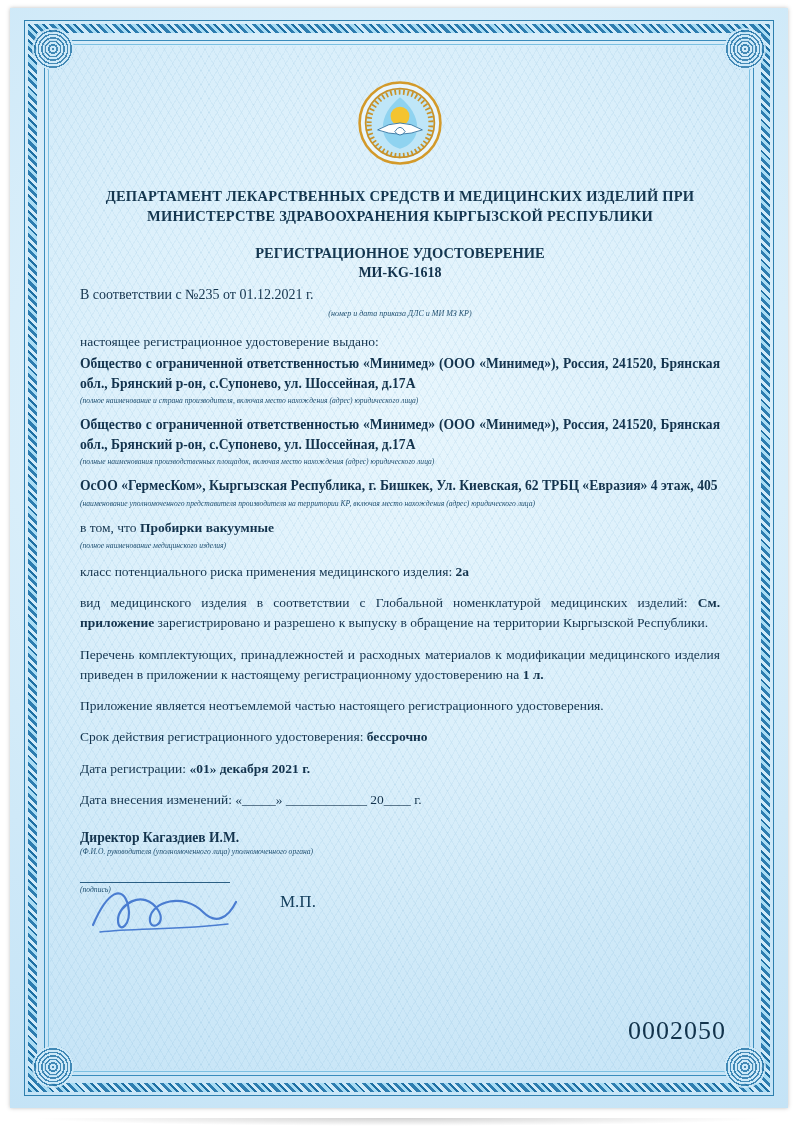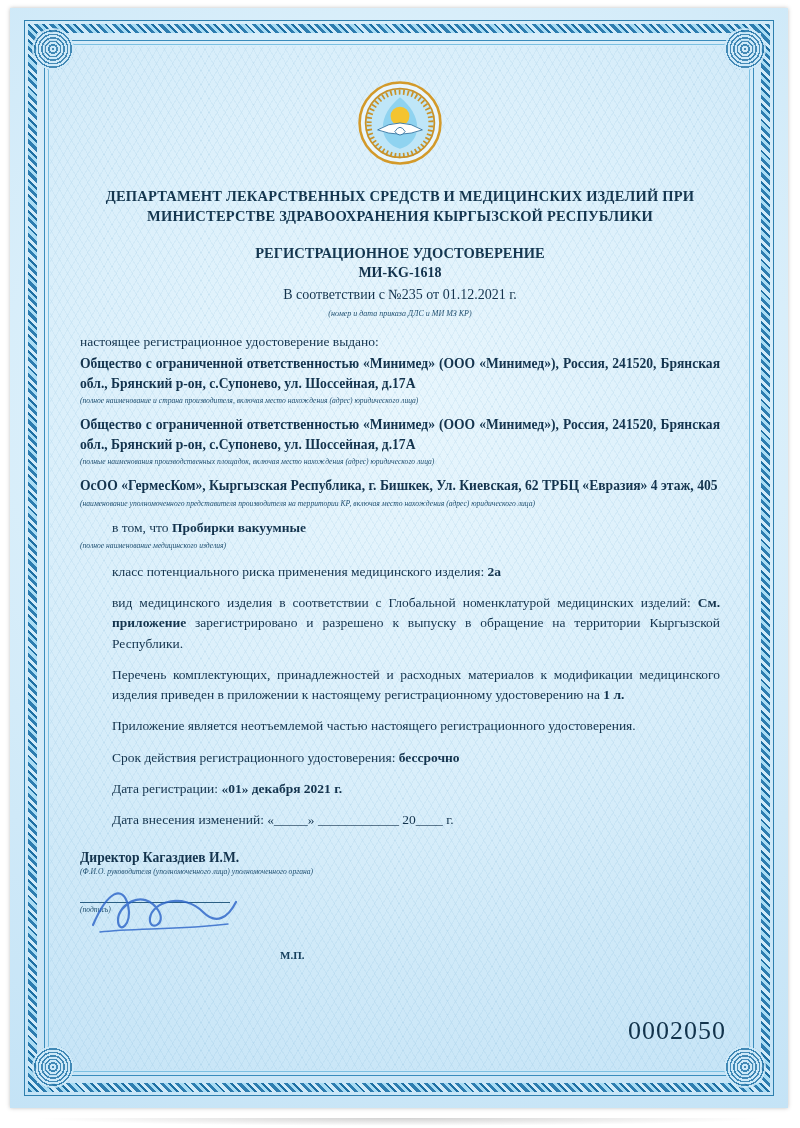--- a/index.html
+++ b/index.html
@@ -128,21 +128,21 @@
     line-height: 1.4;
     color: #14364f;
   }
   .doc-number {
     text-align: center;
     font-weight: bold;
     font-size: 14px;
     margin-top: 2px;
   }
   .order-line {
-    text-align: center;
+    text-align: left;
     font-size: 14px;
     margin-top: 6px;
   }
   .order-caption {
     text-align: center;
     font-size: 8px;
     font-style: italic;
     margin-top: 6px;
     color: #1d4d6e;
   }
@@ -167,21 +167,20 @@
     color: #1d4d6e;
     margin-top: 3px;
     margin-bottom: 10px;
   }
 
   .para {
     font-size: 13.5px;
     line-height: 1.5;
     text-align: justify;
     margin-top: 11px;
-    margin-left: 32px;
   }
   .para b { font-weight: bold; }
 
   .sig-block { margin-top: 20px; position: relative; }
   .sig-name {
     font-weight: bold;
     font-size: 13.6px;
   }
   .sig-caption {
     font-size: 7.6px;
@@ -196,24 +195,23 @@
   }
   .sig-sub {
     font-size: 7.6px;
     font-style: italic;
     color: #1d4d6e;
     margin-top: 2px;
   }
   .mp {
     position: absolute;
     left: 200px; top: 62px;
-    font-size: 11px;
-    font-weight: bold;
+    font-size: 17px;
+    font-weight: normal;
     color: #16405e;
-    margin-top: 37px;
   }
 
   .serial {
     position: absolute;
     right: 62px;
     bottom: 62px;
     font-size: 26px;
     letter-spacing: 1px;
     color: #12334c;
     font-family: Liberation Serif, serif;

